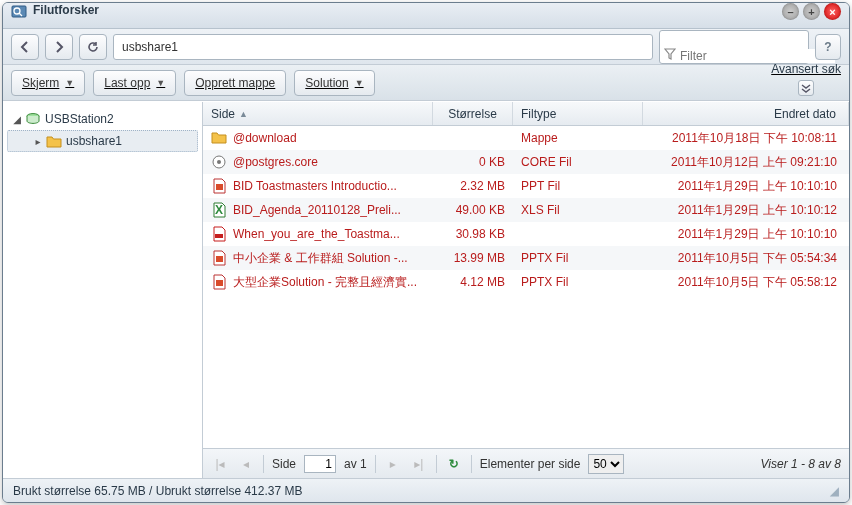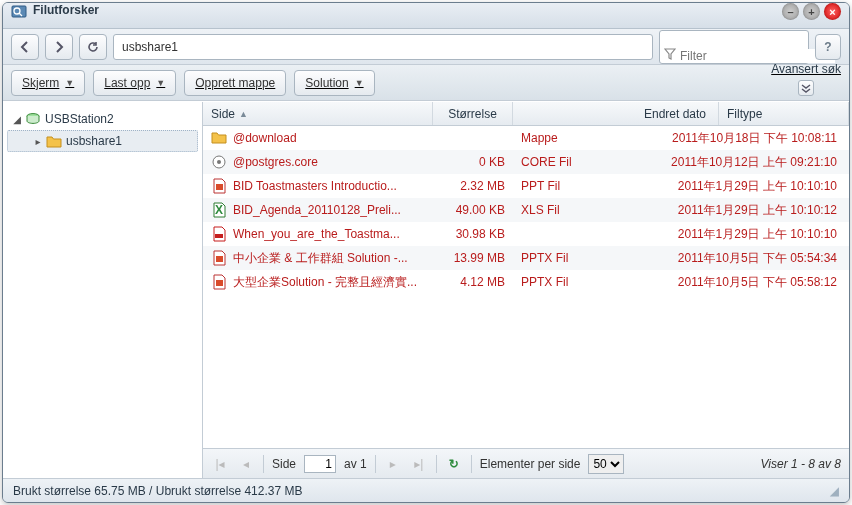--- a/index.html
+++ b/index.html
@@ -168,25 +168,25 @@
 
     <div class="content">
       <div class="headers">
         <div class="col col-name">
             <span>Side</span>
             <span class="sort-arrow">▲</span>
           </div>
         <div class="col col-size">
             <span>Størrelse</span>
           </div>
+        <div class="col col-type">
+            <span>Filtype</span>
+          </div>
         <div class="col col-date">
             <span>Endret dato</span>
-          </div>
-        <div class="col col-type">
-            <span>Filtype</span>
           </div>
       </div>
       <div class="rows" id="rows">
           <div class="row">
             <div class="cell cell-name">
               <span class="file-icon"><svg viewBox="0 0 16 14">
                   <path d="M1 3h5l1.5 2H15v8H1z" fill="#f4c24a" stroke="#c48f1e"></path>
                 </svg></span>
               <span>@download</span>
             </div>

